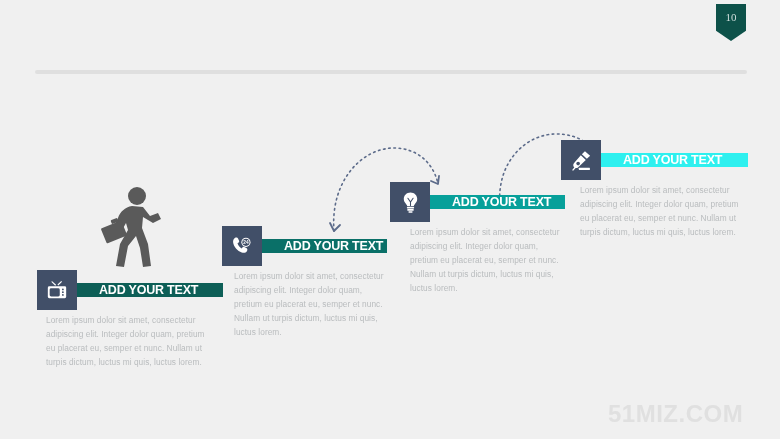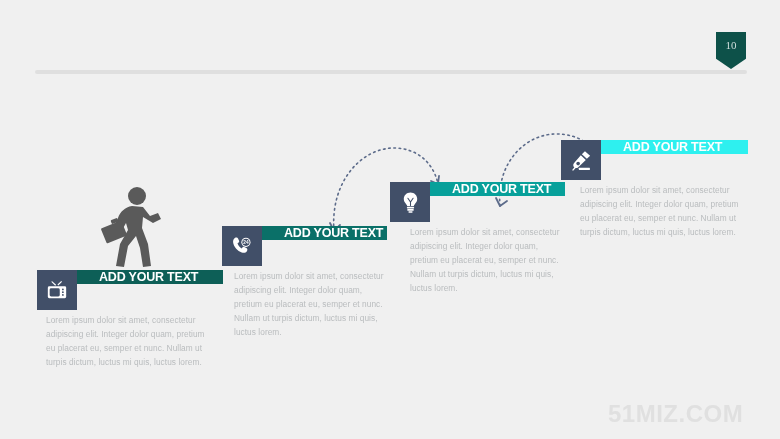--- a/index.html
+++ b/index.html
@@ -38,21 +38,21 @@
     width: 712px;
     height: 4px;
     background: #dfdfdf;
     border-radius: 2px;
   }
 
   
   .pennant {
     position: absolute;
     left: 716px;
-    top: 32px;
+    top: 4px;
     width: 30px;
     height: 37px;
     background: #0d5149;
     clip-path: polygon(0 0, 100% 0, 100% 72%, 50% 100%, 0 72%);
     display: flex;
     align-items: flex-start;
     justify-content: center;
   }
   .pennant-num {
     font-size: 11px;
@@ -69,21 +69,21 @@
     height: 439px;
   }
 
   
   .step { position: absolute; }
 
   .step-bar {
     position: absolute;
     left: 0; top: 0;
     display: flex;
-    align-items: flex-start;
+    align-items: center;
     height: 40px;
   }
   .step-icon {
     width: 40px;
     height: 40px;
     background: #414f68;
     display: flex;
     align-items: center;
     justify-content: center;
     flex: none;

